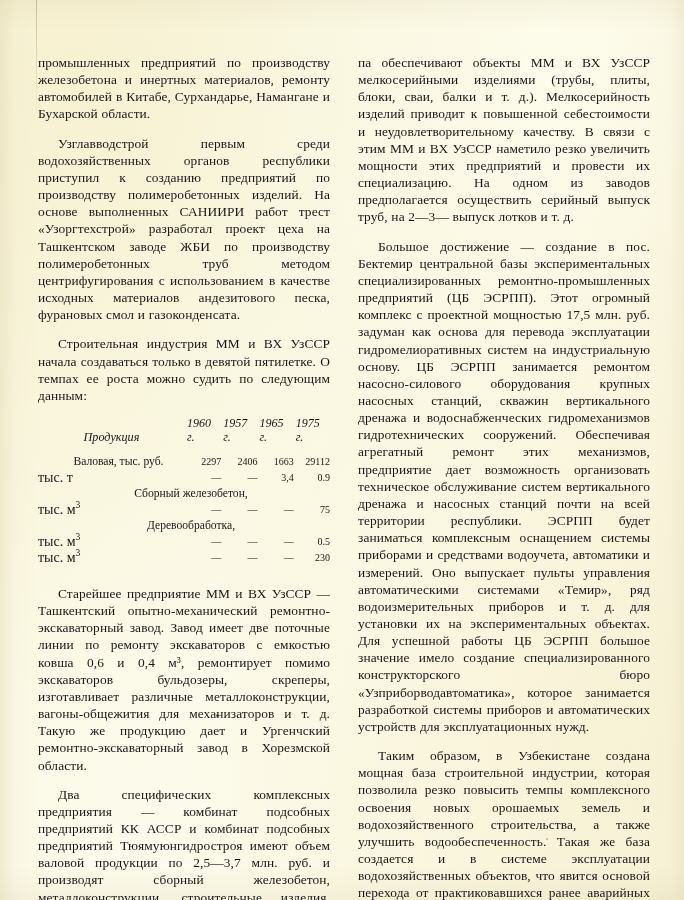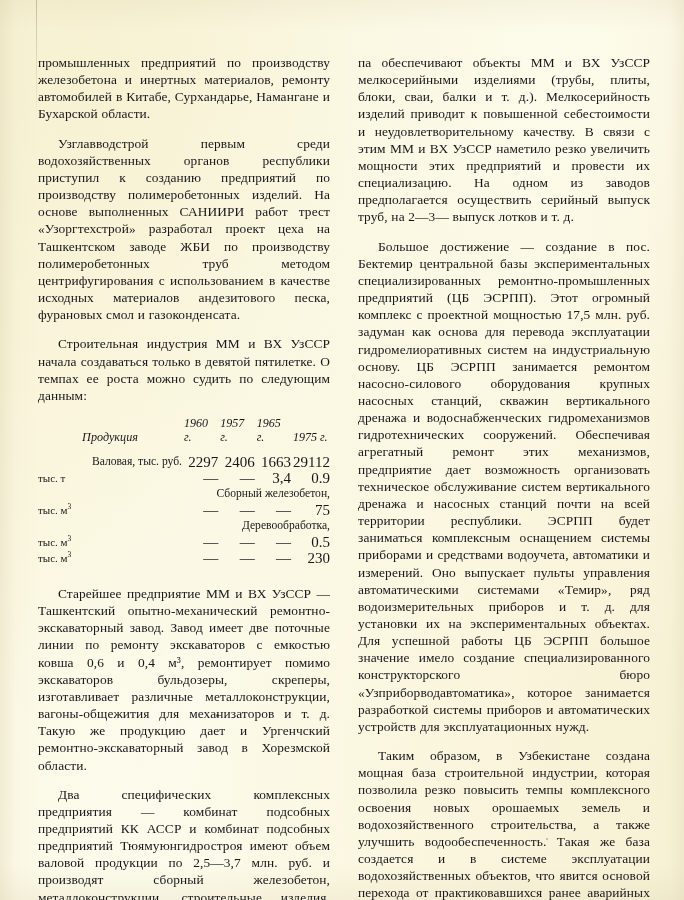--- a/index.html
+++ b/index.html
@@ -101,37 +101,37 @@
   table.stats thead th.head-year {
     font-style: italic;
     text-align: left;
     padding-bottom: 9px;
     font-size: 12px;
     width: 35px;
     padding-left: 2px;
     font-family: Liberation Serif, serif;
   }
   table.stats tbody td.label {
-    text-align: right;
+    text-align: center;
     padding-left: 14px;
     padding-top: 2px;
     white-space: nowrap;
   }
   table.stats tbody td.val {
     text-align: right;
     padding-left: 2px;
     padding-top: 2px;
     white-space: nowrap;
-    font-size: 15px;
+    font-size: 10px;
   }
   table.stats tbody tr.unit td.unit-cell {
     text-align: left;
     padding-left: 0px;
     padding-top: 1px;
-    font-size: 11px;
+    font-size: 14px;
     white-space: nowrap;
   }
   .sup { font-size: 0.68em; vertical-align: super; line-height: 0; }
 
   
   .speck {
     position: absolute;
     background: #3a352c;
     border-radius: 50%;
     opacity: 0.72;

